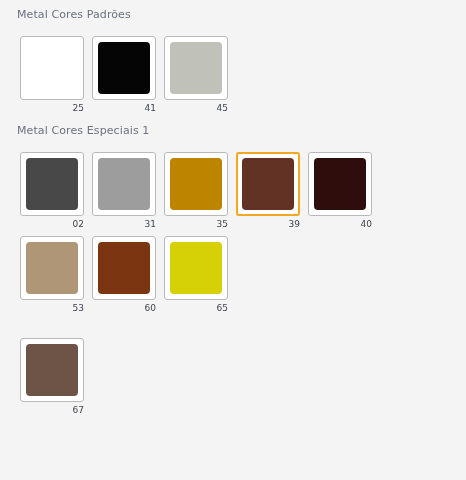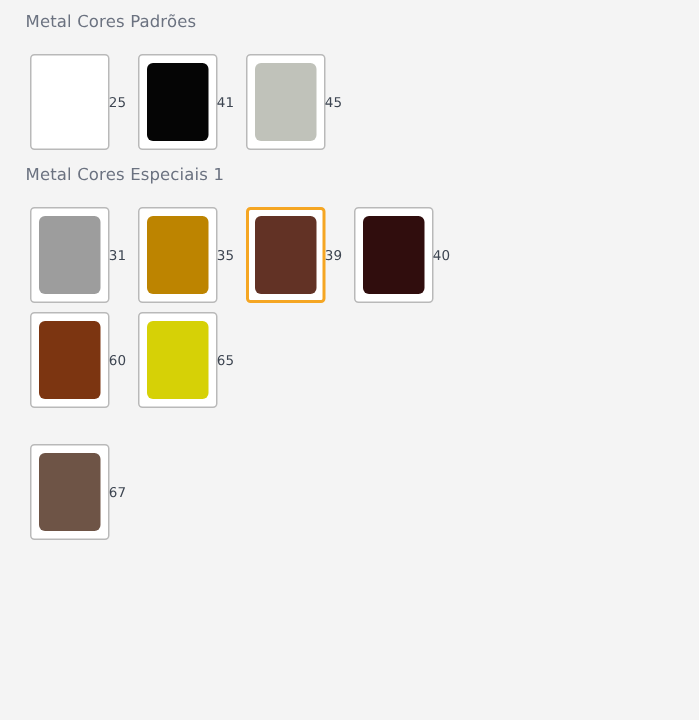--- a/index.html
+++ b/index.html
@@ -36,22 +36,22 @@
   .swatch-row {
     display: flex;
     flex-direction: row;
     padding-left: 20px;
     gap: 8px;
   }
 
   .swatch-cell {
     width: 64px;
     display: flex;
-    flex-direction: row;
-    align-items: center;
+    flex-direction: column;
+    align-items: flex-end;
   }
 
   .swatch-frame {
     width: 64px;
     height: 64px;
     background: #ffffff;
     border: 1px solid #b9b9b9;
     border-radius: 3px;
     padding: 5px;
     display: flex;
@@ -111,20 +111,26 @@
           </div>
         </div>
         <div class="section-gap"></div>
       </div>
       <div class="section">
         <div class="section-heading">Metal Cores Especiais 1</div>
         <div class="heading-gap"></div>
         <div class="swatch-row">
           <div class="swatch-cell">
             <div class="swatch-frame">
+              <div class="swatch-chip" style="background: rgb(72, 72, 72);"></div>
+            </div>
+            <div class="swatch-label">02</div>
+          </div>
+          <div class="swatch-cell">
+            <div class="swatch-frame">
               <div class="swatch-chip" style="background: rgb(157, 157, 157);"></div>
             </div>
             <div class="swatch-label">31</div>
           </div>
           <div class="swatch-cell">
             <div class="swatch-frame">
               <div class="swatch-chip" style="background: rgb(189, 132, 0);"></div>
             </div>
             <div class="swatch-label">35</div>
           </div>
@@ -136,20 +142,26 @@
           </div>
           <div class="swatch-cell">
             <div class="swatch-frame">
               <div class="swatch-chip" style="background: rgb(48, 13, 13);"></div>
             </div>
             <div class="swatch-label">40</div>
           </div>
         </div>
         <div class="row-gap-small"></div>
         <div class="swatch-row">
+          <div class="swatch-cell">
+            <div class="swatch-frame">
+              <div class="swatch-chip" style="background: rgb(175, 150, 118);"></div>
+            </div>
+            <div class="swatch-label">53</div>
+          </div>
           <div class="swatch-cell">
             <div class="swatch-frame">
               <div class="swatch-chip" style="background: rgb(124, 53, 17);"></div>
             </div>
             <div class="swatch-label">60</div>
           </div>
           <div class="swatch-cell">
             <div class="swatch-frame">
               <div class="swatch-chip" style="background: rgb(214, 209, 6);"></div>
             </div>

